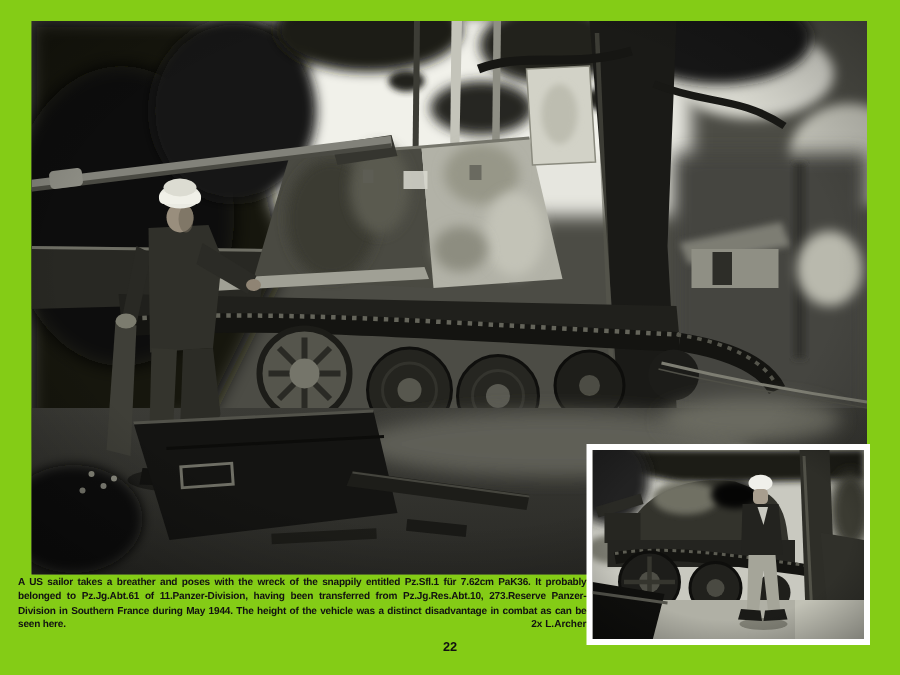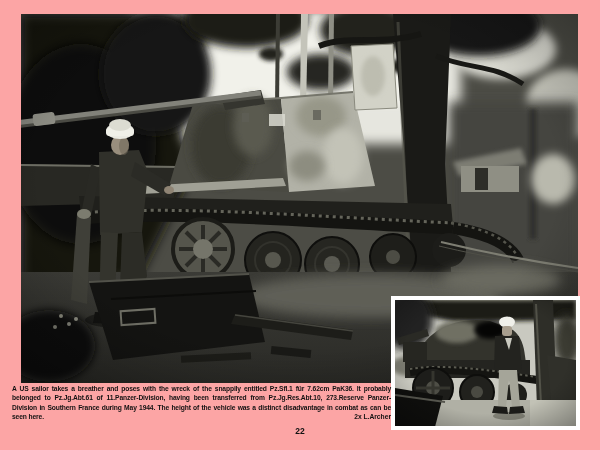--- a/index.html
+++ b/index.html
@@ -1,16 +1,16 @@
 <!DOCTYPE html>
 <html><head>
 <meta charset="utf-8">
 <style>
   html,body{margin:0;padding:0;background:#ffffff;}
-  .page{position:relative;width:600px;height:450px;background:#fca5a5;overflow:hidden;
+  .page{position:relative;width:600px;height:450px;background:#84cc16;overflow:hidden;
         font-family:"Liberation Sans",sans-serif;}
   .main-photo{position:absolute;left:21px;top:14px;width:557px;height:369px;overflow:hidden;background:#3a3a35;}
   .main-photo svg{display:block;}
   .inset-frame{position:absolute;left:391px;top:296px;background:#ffffff;padding:4px;}
   .inset-photo{display:block;width:181px;height:126px;background:#8a8a80;overflow:hidden;}
   .caption{position:absolute;left:12px;top:384px;width:379px;height:38px;
            font-size:6.7px;line-height:9.4px;font-weight:600;letter-spacing:-0.12px;
            color:#111111;text-align:justify;}
   .caption .credit{position:absolute;right:0;bottom:0.5px;font-weight:700;letter-spacing:0;}
   .page-number{position:absolute;left:0;top:426px;width:600px;text-align:center;

